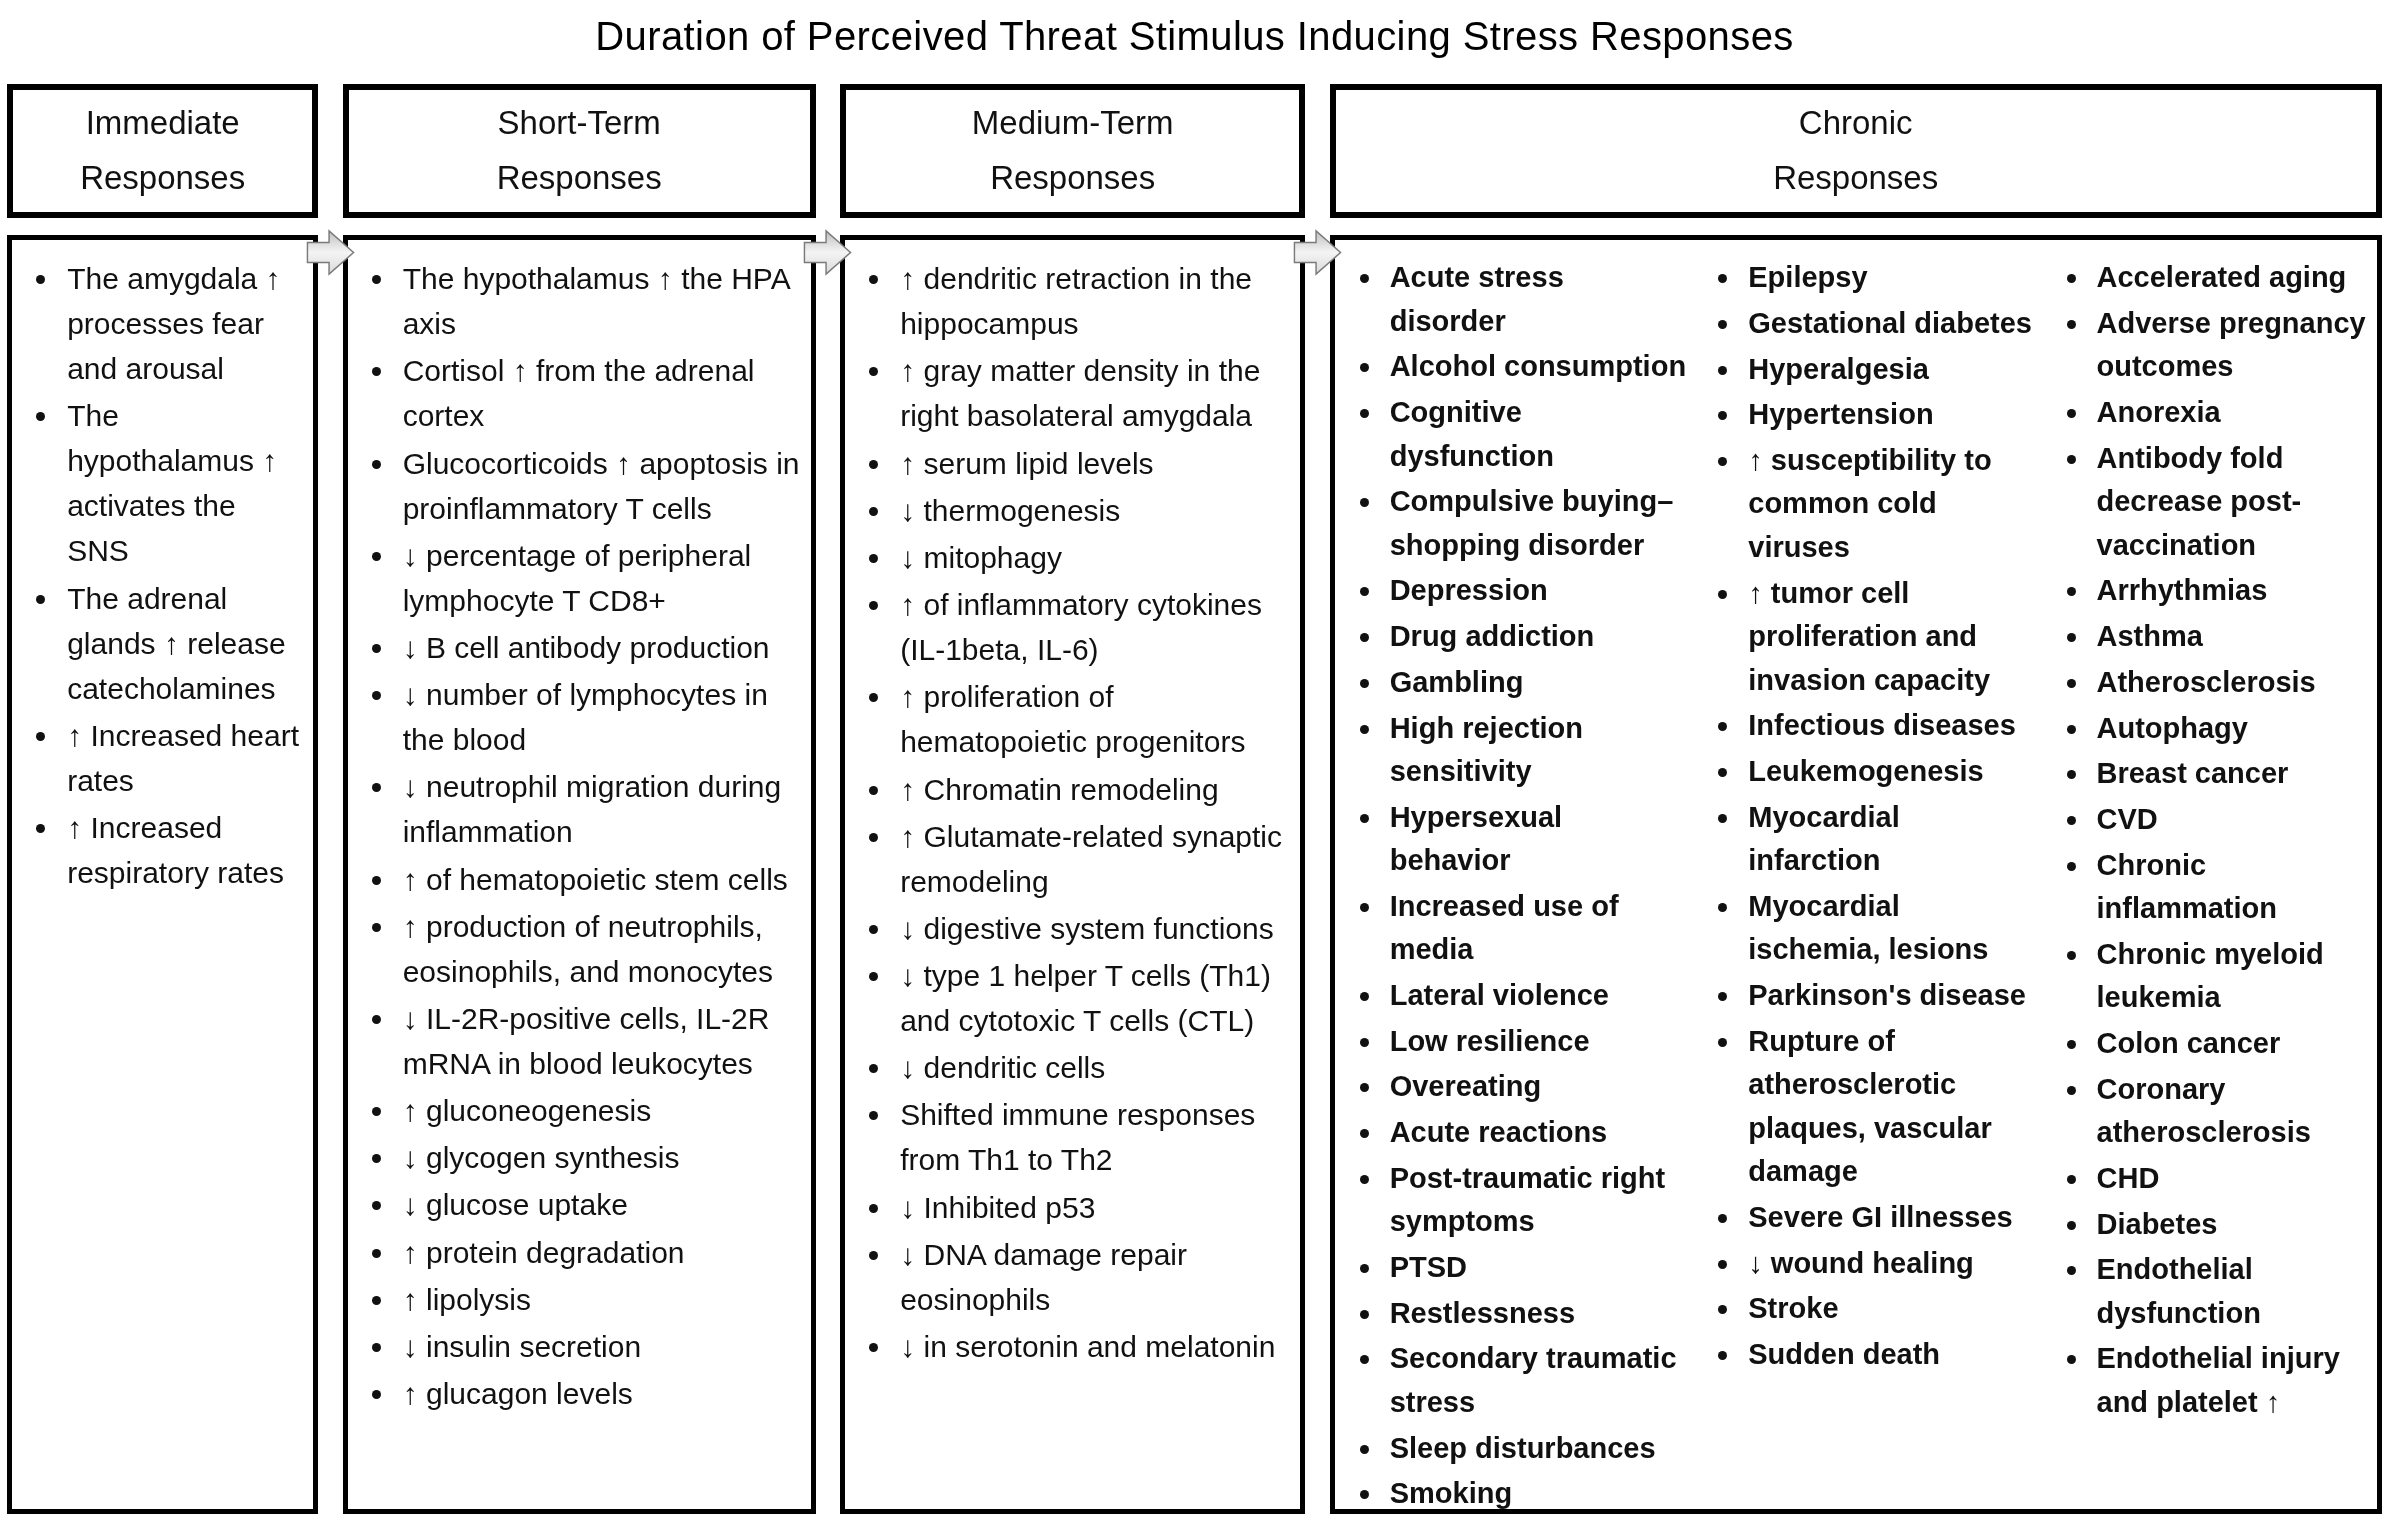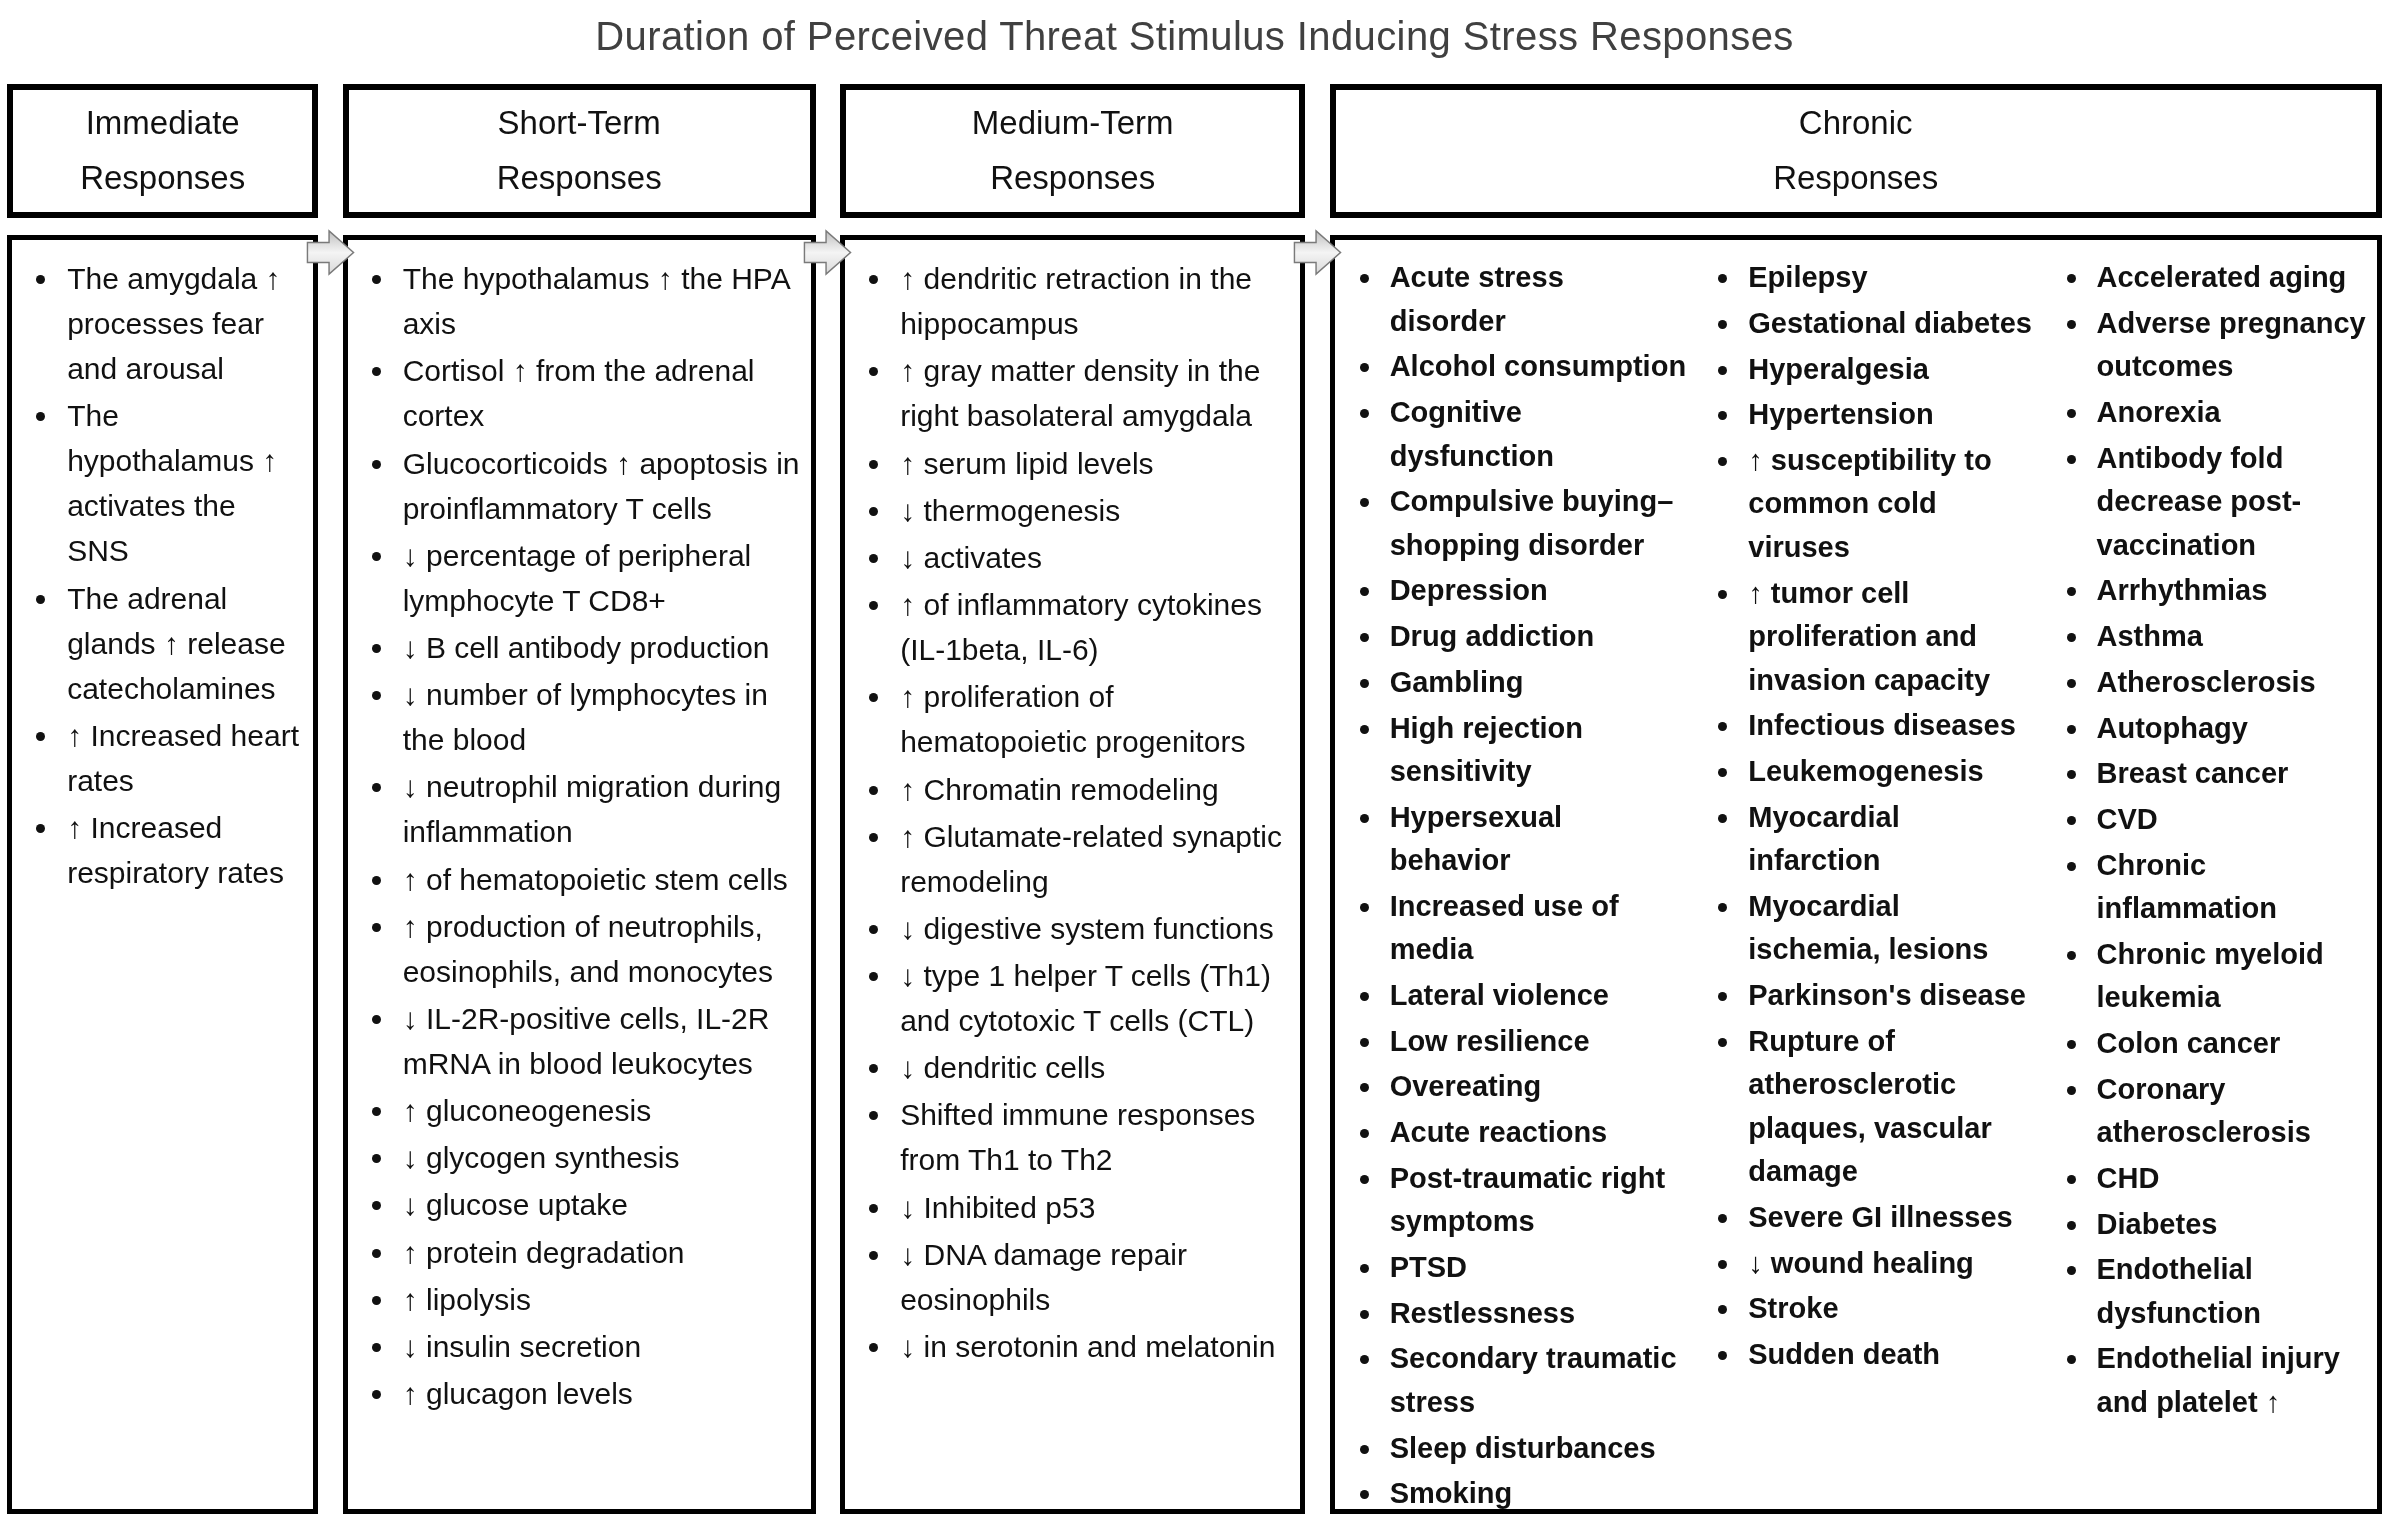--- a/index.html
+++ b/index.html
@@ -11,21 +11,21 @@
     color:#111111;
     overflow:hidden;
     box-sizing:border-box;
   }
   .title{
     margin:14.4px 0 24.5px 0;
     text-align:center;
     font-size:40px;
     font-weight:400;
     letter-spacing:0.4px;
-    color:#404040;
+    color:#000000;
   }
   .grid{
     display:grid;
     grid-template-columns:311px 473px 465px 1052px;
     column-gap:24.5px;
     row-gap:17.3px;
     padding-left:7.2px;
     padding-right:5px;
   }
   .hbox{
@@ -135,21 +135,21 @@
           <li>↓ insulin secretion</li>
           <li>↑ glucagon levels</li>
         </ul>
     </div>
     <div class="bbox">
       <ul class="blist">
           <li>↑ dendritic retraction in the hippocampus</li>
           <li>↑ gray matter density in the right basolateral amygdala</li>
           <li>↑ serum lipid levels</li>
           <li>↓ thermogenesis</li>
-          <li>↓ activates</li>
+          <li>↓ mitophagy</li>
           <li>↑ of inflammatory cytokines (IL-1beta, IL-6)</li>
           <li>↑ proliferation of hematopoietic progenitors</li>
           <li>↑ Chromatin remodeling</li>
           <li>↑ Glutamate-related synaptic remodeling</li>
           <li>↓ digestive system functions</li>
           <li>↓ type 1 helper T cells (Th1) and cytotoxic T cells (CTL)</li>
           <li>↓ dendritic cells</li>
           <li>Shifted immune responses from Th1 to Th2</li>
           <li>↓ Inhibited p53</li>
           <li>↓ DNA damage repair eosinophils</li>

